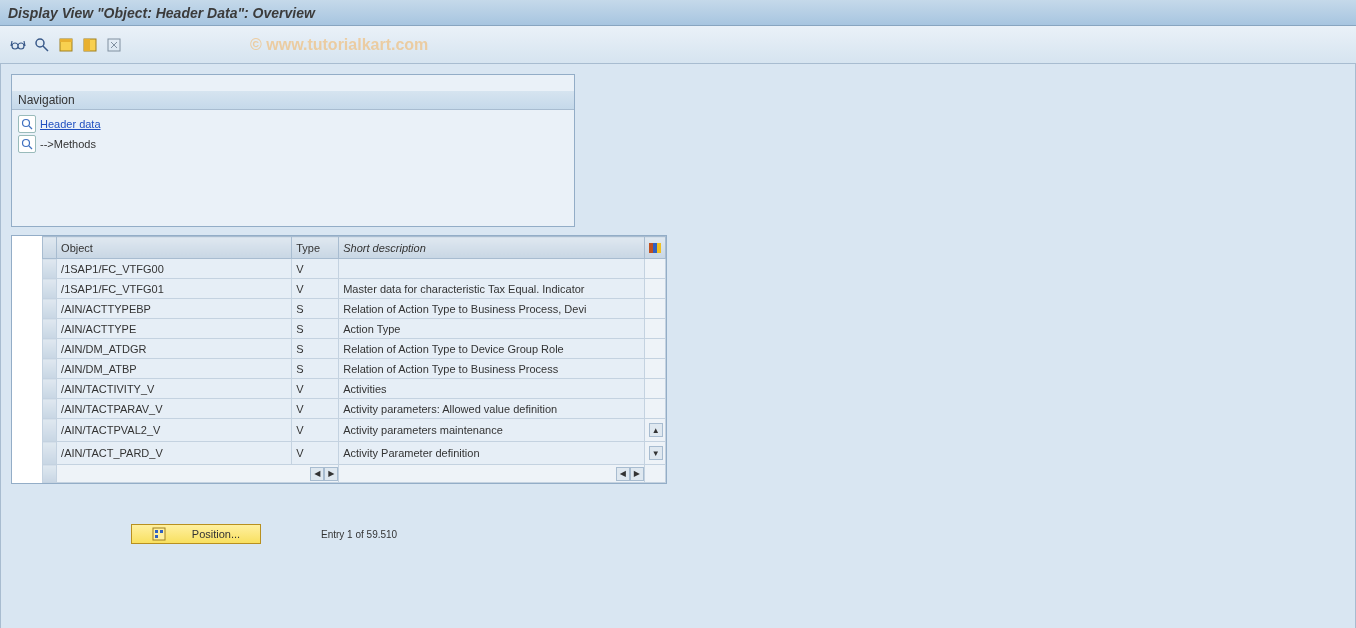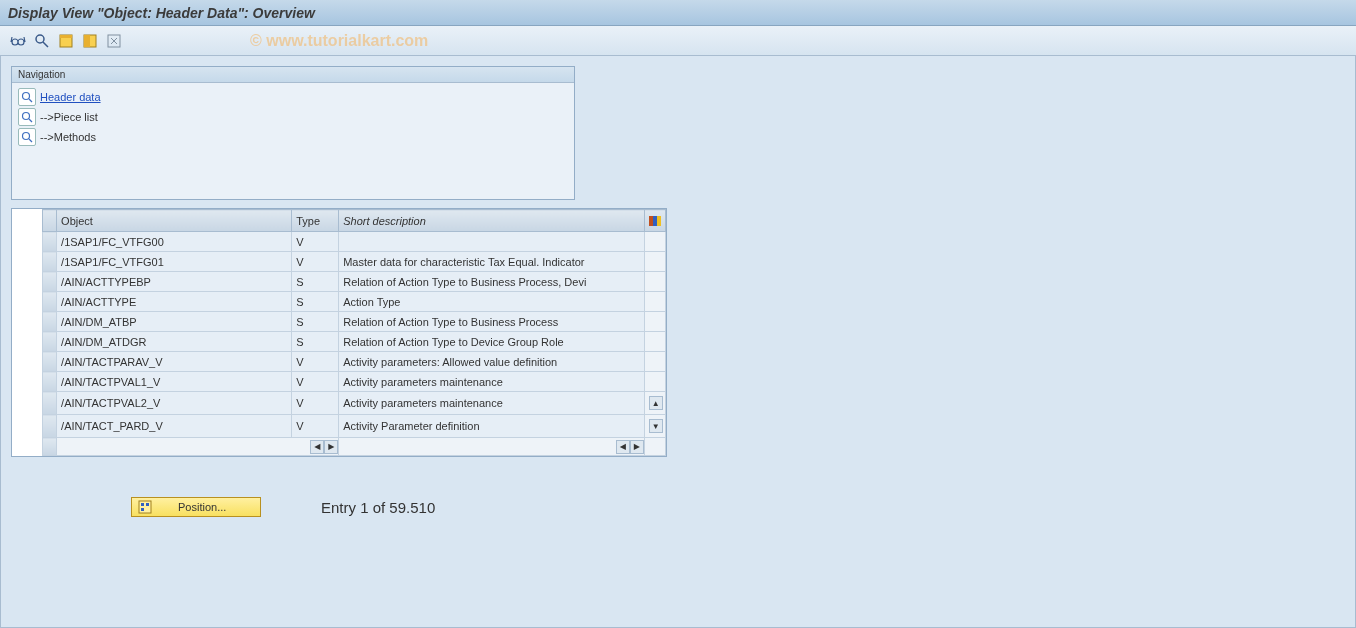--- a/index.html
+++ b/index.html
@@ -22,21 +22,21 @@
       font-style: italic;
       color: #3b3b3b;
       height: 26px;
       display: flex;
       align-items: center;
     }
     .toolbar {
       background: linear-gradient(#eaf1f8, #d6e4f0);
       border-bottom: 1px solid #a8bcd0;
       padding: 4px 8px;
-      height: 30px;
+      height: 38px;
       display: flex;
       align-items: center;
       gap: 4px;
       position: relative;
     }
     .toolbar-icon {
       width: 20px;
       height: 20px;
       display: flex;
       align-items: center;
@@ -62,22 +62,23 @@
     }
     .nav-panel {
       background: #eaf1f8;
       border: 1px solid #93adc7;
       width: 564px;
       margin-bottom: 8px;
     }
     .nav-panel-header {
       background: linear-gradient(#d6e4f0, #c5d9ea);
       padding: 2px 6px;
-      font-size: 10px;
+      font-size: 12px;
       border-bottom: 1px solid #a8bcd0;
+      margin-top: 16px;
     }
     .nav-panel-body {
       padding: 4px;
       height: 116px;
     }
     .nav-item {
       display: flex;
       align-items: center;
       gap: 4px;
       padding: 1px 2px;
@@ -177,25 +178,26 @@
     .position-btn {
       display: flex;
       align-items: center;
       background: linear-gradient(#fff0a0, #f8e060);
       border: 1px solid #b89020;
       padding: 2px 6px;
       font-size: 11px;
       gap: 26px;
       cursor: pointer;
       width: 130px;
+      justify-content: center;
     }
     .position-btn .btn-icon {
       width: 14px; height: 14px;
     }
-    .entry-text { font-size: 15px; }
+    .entry-text { font-size: 10px; }
     svg { display: block; }
   </style>
 </head>
 <body>
 
 <div class="title-bar">
   <span>Display View "Object: Header Data": Overview</span>
 </div>
 
 <div class="toolbar">
@@ -246,29 +248,20 @@
         </span>
         <span class="active-link">Header data</span>
       </div>
       <div class="nav-item">
         <span class="nav-item-icon">
           <svg width="12" height="12" viewBox="0 0 12 12">
               <circle cx="5" cy="5" r="3.5" fill="none" stroke="#4070c0" stroke-width="1.2"></circle>
               <line x1="8" y1="8" x2="11" y2="11" stroke="#4070c0" stroke-width="1.2"></line>
             </svg>
         </span>
-        <span>--&gt;Piece list</span>
-      </div>
-      <div class="nav-item">
-        <span class="nav-item-icon">
-          <svg width="12" height="12" viewBox="0 0 12 12">
-              <circle cx="5" cy="5" r="3.5" fill="none" stroke="#4070c0" stroke-width="1.2"></circle>
-              <line x1="8" y1="8" x2="11" y2="11" stroke="#4070c0" stroke-width="1.2"></line>
-            </svg>
-        </span>
         <span>--&gt;Methods</span>
       </div>
     </div>
   </div>
 
   <div class="table-panel">
     <table class="table-grid">
       <thead>
         <tr>
           <th class="row-handle"></th>
@@ -309,44 +302,44 @@
           </tr>
           <tr>
             <td class="row-handle"></td>
             <td>/AIN/ACTTYPE</td>
             <td>S</td>
             <td>Action Type</td>
             <td class="col-scroll scroll-track"></td>
           </tr>
           <tr>
             <td class="row-handle"></td>
+            <td>/AIN/DM_ATDGR</td>
+            <td>S</td>
+            <td>Relation of Action Type to Device Group Role</td>
+            <td class="col-scroll scroll-track"></td>
+          </tr>
+          <tr>
+            <td class="row-handle"></td>
             <td>/AIN/DM_ATBP</td>
             <td>S</td>
             <td>Relation of Action Type to Business Process</td>
             <td class="col-scroll scroll-track"></td>
           </tr>
           <tr>
             <td class="row-handle"></td>
-            <td>/AIN/DM_ATDGR</td>
-            <td>S</td>
-            <td>Relation of Action Type to Device Group Role</td>
+            <td>/AIN/TACTIVITY_V</td>
+            <td>V</td>
+            <td>Activities</td>
             <td class="col-scroll scroll-track"></td>
           </tr>
           <tr>
             <td class="row-handle"></td>
             <td>/AIN/TACTPARAV_V</td>
             <td>V</td>
             <td>Activity parameters: Allowed value definition</td>
-            <td class="col-scroll scroll-track"></td>
-          </tr>
-          <tr>
-            <td class="row-handle"></td>
-            <td>/AIN/TACTPVAL1_V</td>
-            <td>V</td>
-            <td>Activity parameters maintenance</td>
             <td class="col-scroll scroll-track"></td>
           </tr>
           <tr>
             <td class="row-handle"></td>
             <td>/AIN/TACTPVAL2_V</td>
             <td>V</td>
             <td>Activity parameters maintenance</td>
             <td class="col-scroll scroll-track">
               <div class="scroll-arrow">▲</div>
             </td>

